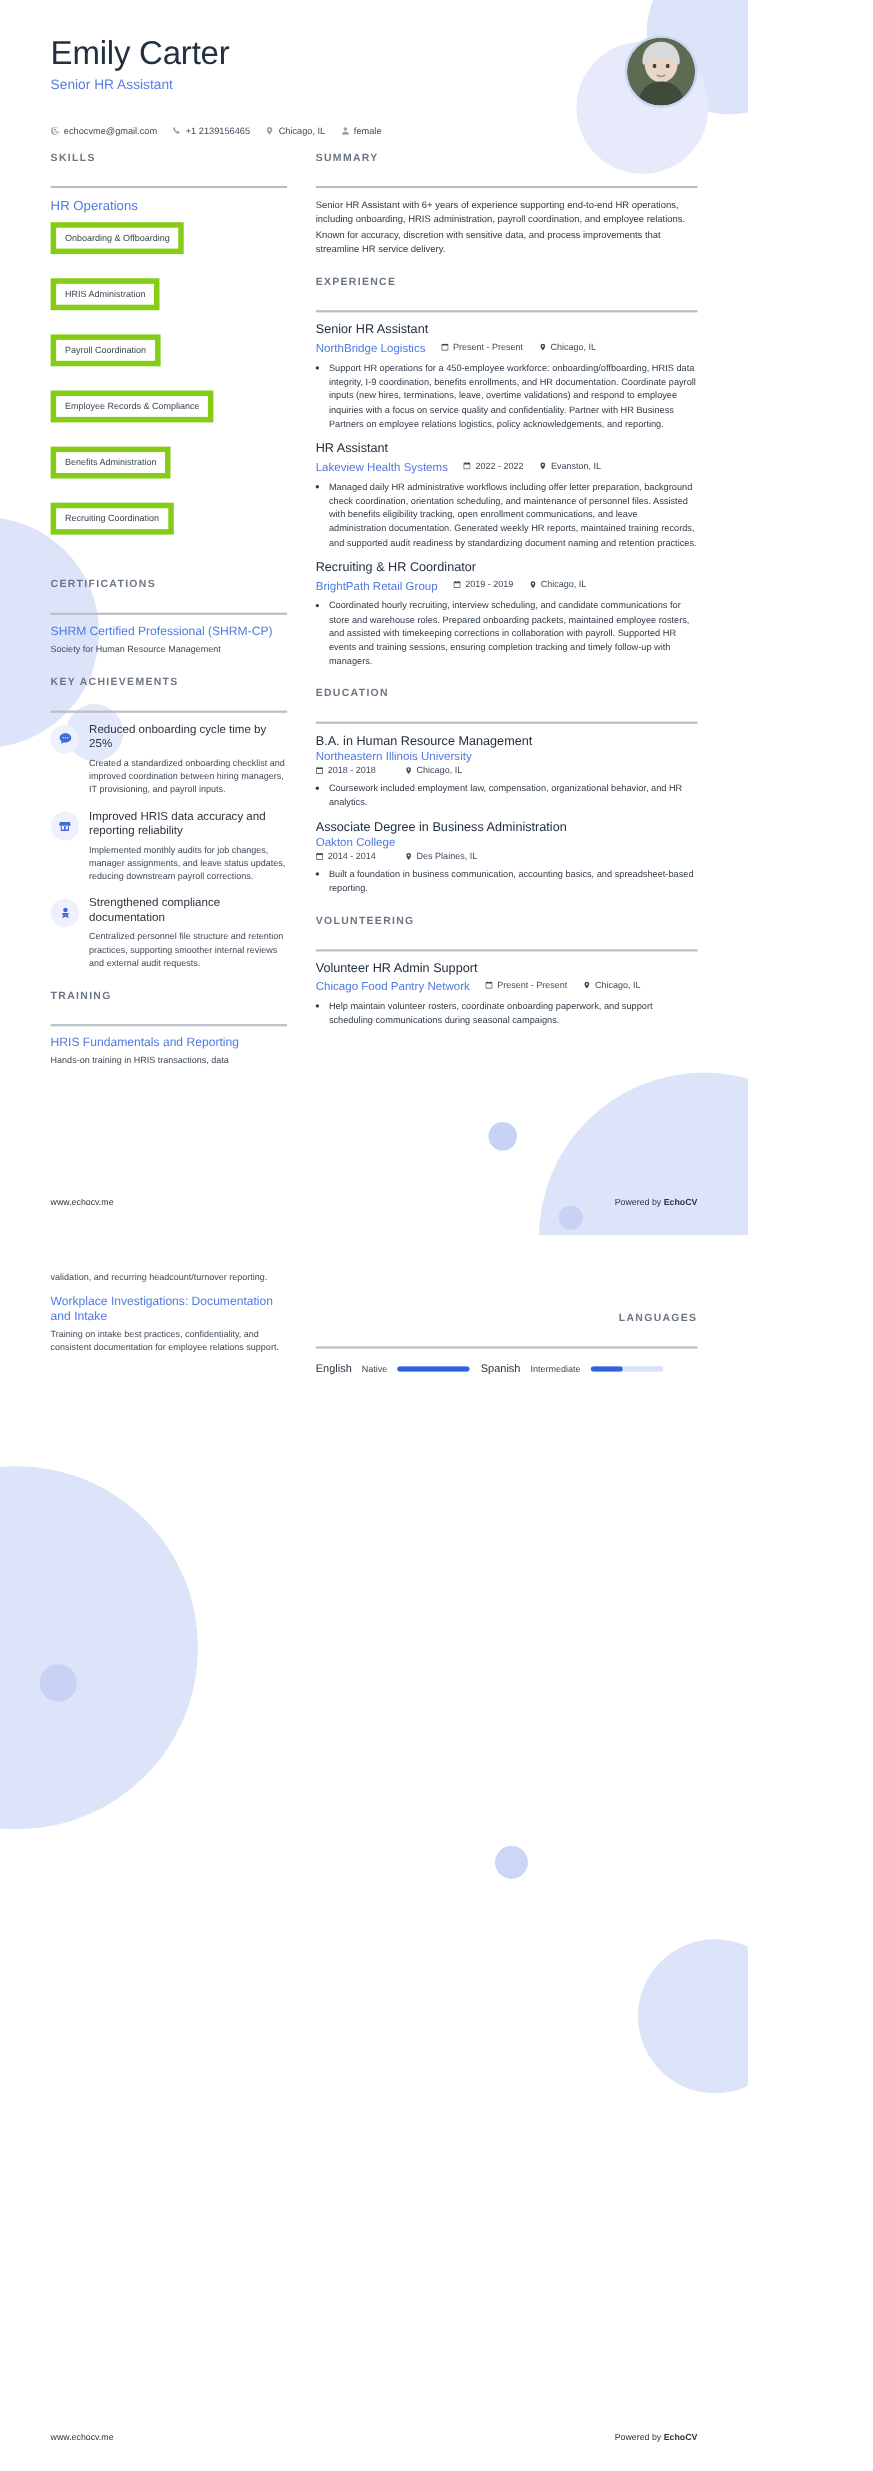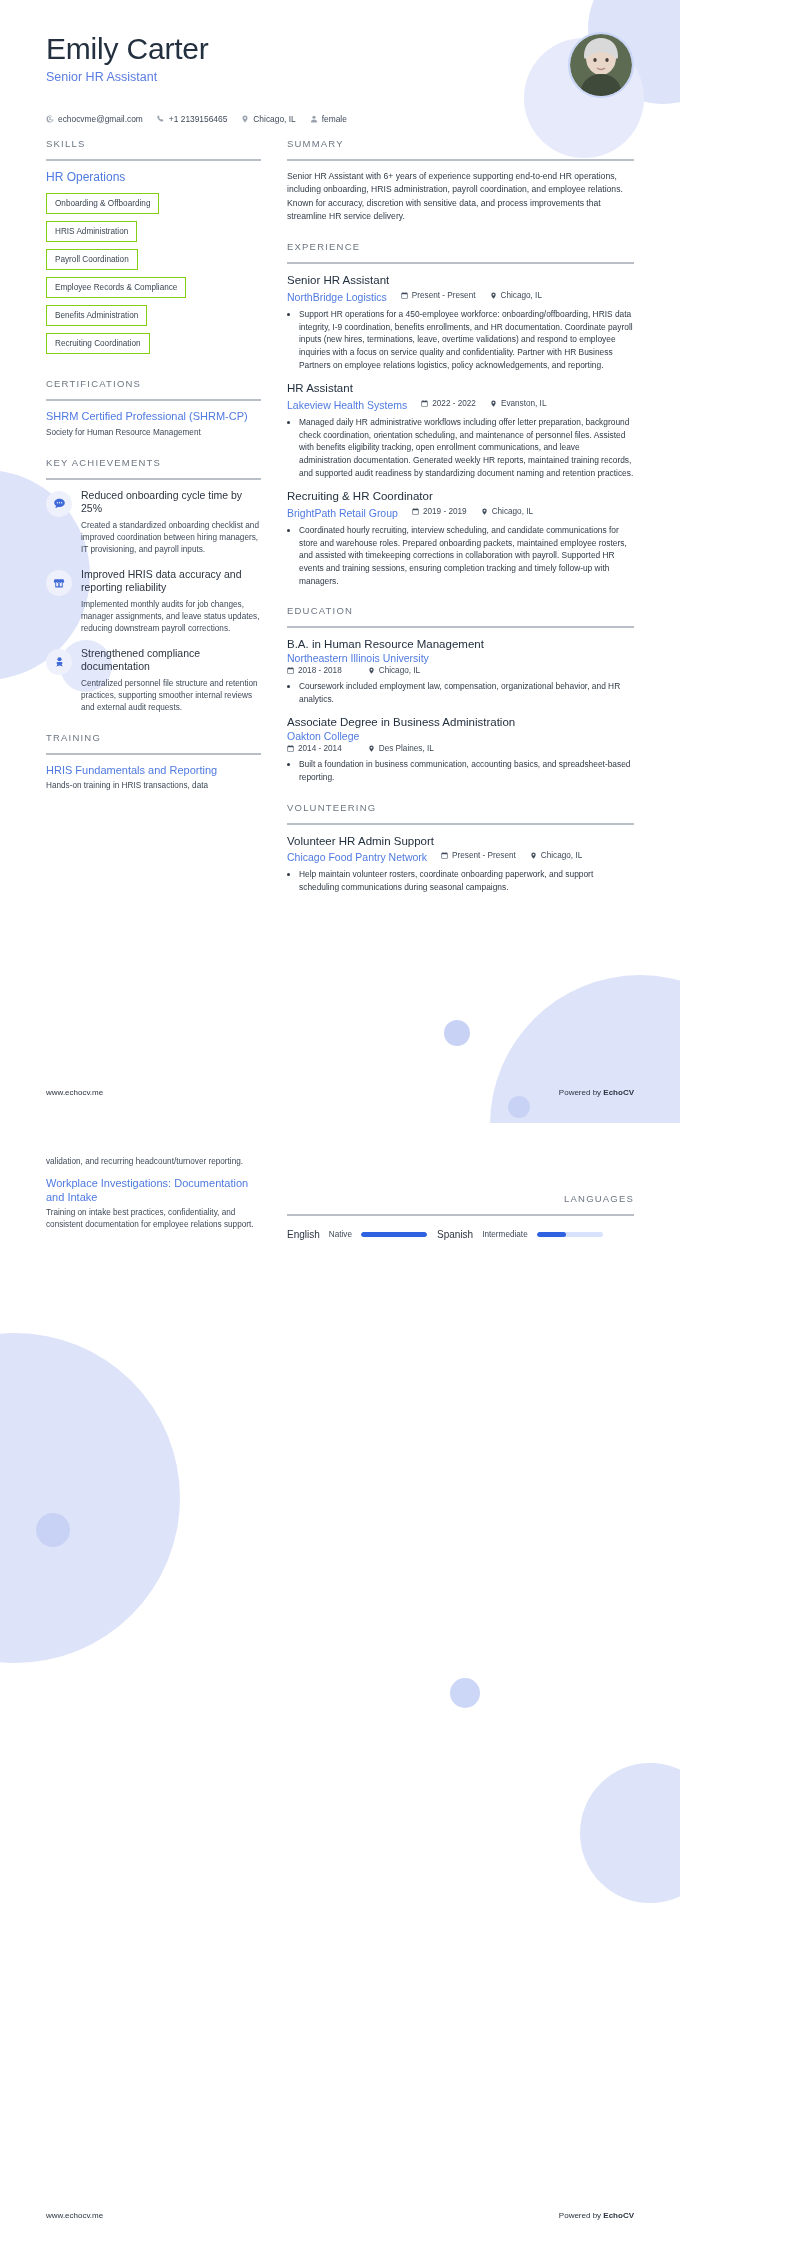--- a/index.html
+++ b/index.html
@@ -53,35 +53,35 @@
   .contact { display:flex; gap: 14px; align-items:center; padding: 16px 46px 0 46px; flex-wrap: wrap;}
   .contact-item { display:flex; align-items:center; gap:4px; font-size:8.4px; color:#3e4a59; }
   .contact-item .ic { color:#9aa3ad; display:inline-flex; }
 
   
   .cols { display:flex; padding: 14px 46px 0 46px; gap: 26px; align-items: flex-start;}
   .col-left { width: 215px; flex:none; }
   .col-right { flex: 1 1 auto; }
 
   .sec-title {
-    font-size: 9.5px; letter-spacing: 1.2px; color: #6c7683; font-weight: 400;
-    text-transform: uppercase; padding-bottom: 10px;
+    font-size: 9.5px; letter-spacing: 1.2px; color: #6c7683; font-weight: 700;
+    text-transform: uppercase; padding-bottom: 20px;
   }
   .sec-rule { height: 2px; background: #b9bfc7; margin-bottom: 9px; }
   .sec { margin-bottom: 18px; }
 
   
   .skill-group-title { font-size: 12px; color:#4f7ae0; margin: 2px 0 8px 0; }
   .chip {
     display: inline-block;
-    border: 1px solid #84cc16;
+    border: 5px solid #84cc16;
     padding: 5px 8px;
     font-size: 8.2px;
     color:#3b4653;
-    margin-bottom: 6px;
+    margin-bottom: 22px;
     background:#fff;
   }
   .chip-row { display:block; }
 
   
   .entry-title-link { font-size: 11px; color:#4f7ae0; line-height: 1.25; }
   .entry-sub { font-size: 8.2px; color:#3e4a59; line-height:1.45; margin-top: 3px; }
   .entry { margin-bottom: 11px; }
 
   

